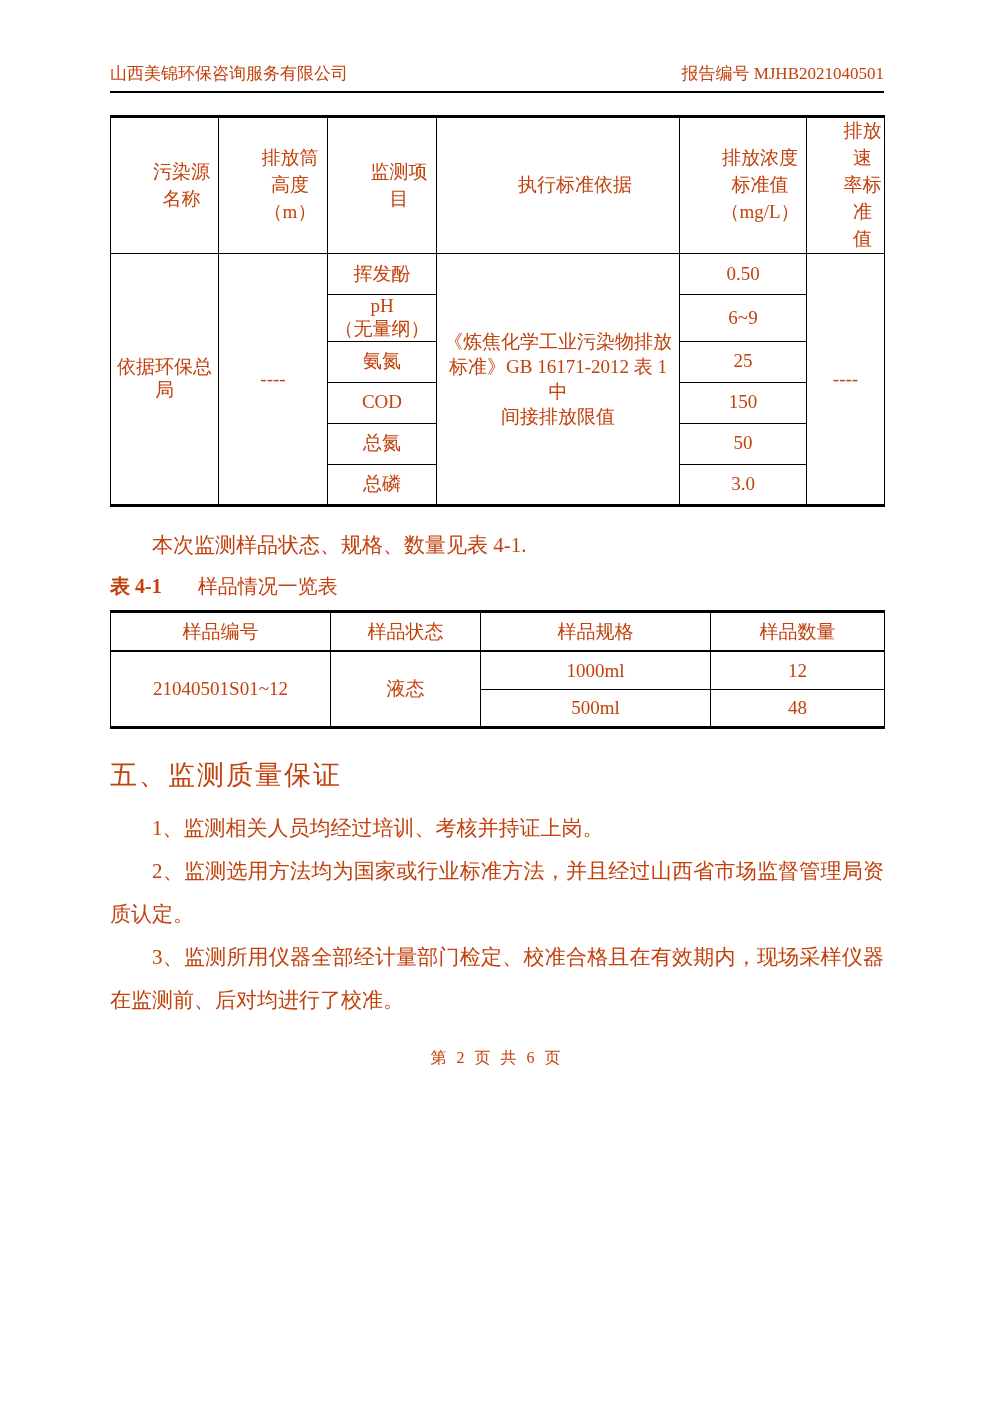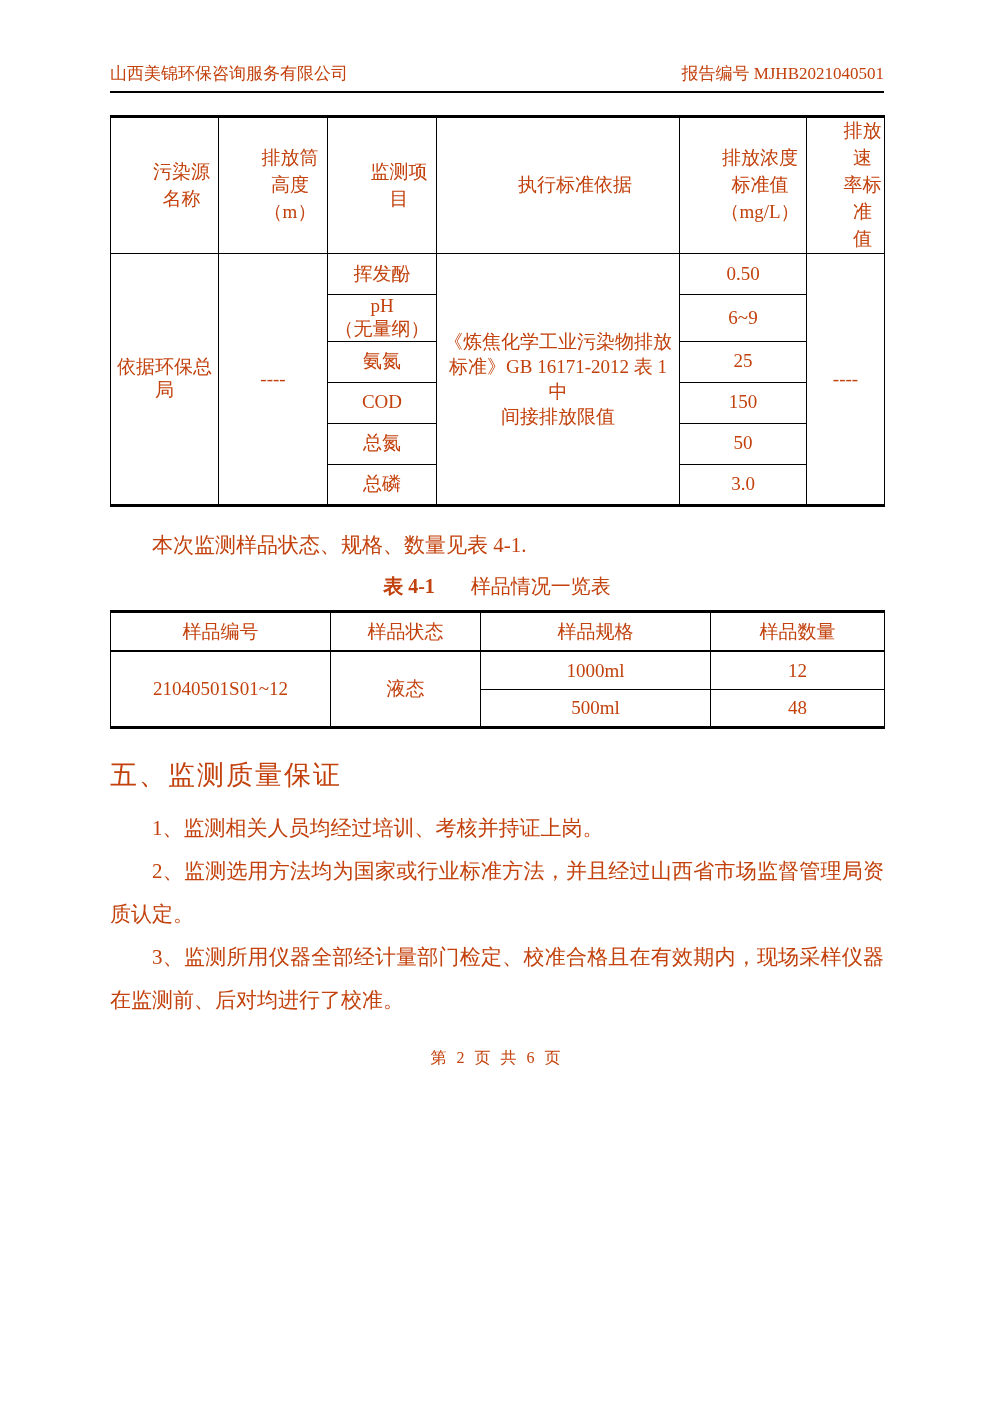--- a/index.html
+++ b/index.html
@@ -38,21 +38,21 @@
 
   
   .sec-heading {
     font-size: 27px; font-weight: normal;
     margin: 30px 0 0 0; letter-spacing: 2px;
   }
   .sec-heading.five { margin-top: 28px; }
 
   
   .intro { font-size: 21px; margin: 24px 0 0 0; text-indent: 2em; }
-  .caption { margin-top: 14px; font-size: 20px; text-align: center; }
+  .caption { margin-top: 14px; font-size: 20px; }
   .caption .cap-num { font-weight: bold; }
   .caption .cap-title { margin-left: 1.8em; }
 
   
   .t2 { margin-top: 10px; border-top: 3px solid #000; border-bottom: 3px solid #000; }
   .t2 th { font-size: 19px; height: 40px; border-bottom: 2px solid #000; }
   .t2 td { font-size: 19px; height: 38px; }
 
   
   .qa-block { margin-top: 14px; }

